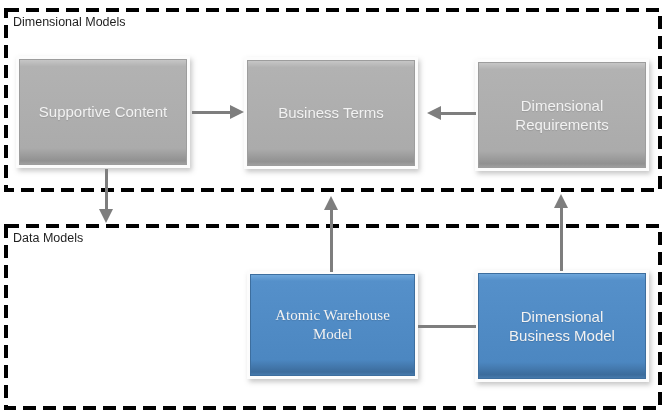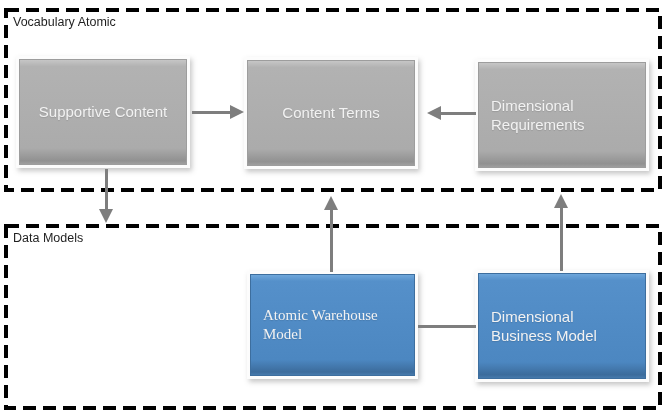--- a/index.html
+++ b/index.html
@@ -29,21 +29,21 @@
   }
   #vocab-group { left: 4px; top: 8px;  width: 658px; height: 184px; }
   #data-group  { left: 4px; top: 224px; width: 658px; height: 186px; }
 
   .node {
     position: absolute;
     box-sizing: border-box;
     display: flex;
     align-items: center;
     justify-content: center;
-    text-align: left;
+    text-align: center;
     font-size: 15px;
     line-height: 1.3;
     color: #f2f2f2;
     border: 3px solid #fcfcfc;
     padding: 0 13px;
     text-shadow: 0 1px 1px rgba(0,0,0,0.12);
   }
   .node.gray {
     background: linear-gradient(to bottom,
       #c9c9c9 0%, #b2b2b2 7%, #ababab 84%, #919191 96%, #a3a3a3 100%);
@@ -95,35 +95,35 @@
 </style>
 </head>
 <body>
 
 <div id="stage">
 
   <div class="group" id="vocab-group">
     <svg class="group-border-svg" width="658" height="184">
       <rect x="2" y="2" width="654" height="180" fill="none" stroke="#000000" stroke-width="4" stroke-dasharray="13 7"></rect>
     </svg>
-    <div class="group-label">Vocabulary Atomic</div>
+    <div class="group-label">Dimensional Models</div>
   </div>
 
   <div class="group" id="data-group">
     <svg class="group-border-svg" width="658" height="186">
       <rect x="2" y="2" width="654" height="182" fill="none" stroke="#000000" stroke-width="4" stroke-dasharray="13 7"></rect>
     </svg>
     <div class="group-label">Data Models</div>
   </div>
 
   <div class="node gray" id="node-supportive">
     <span>Supportive Content</span>
   </div>
   <div class="node gray" id="node-business">
-    <span>Content Terms</span>
+    <span>Business Terms</span>
   </div>
   <div class="node gray" id="node-analytical">
     <span>Dimensional Requirements</span>
   </div>
   <div class="node blue" id="node-atomic">
     <span>Atomic Warehouse Model</span>
   </div>
   <div class="node blue" id="node-dimensional">
     <span>Dimensional Business Model</span>
   </div>

